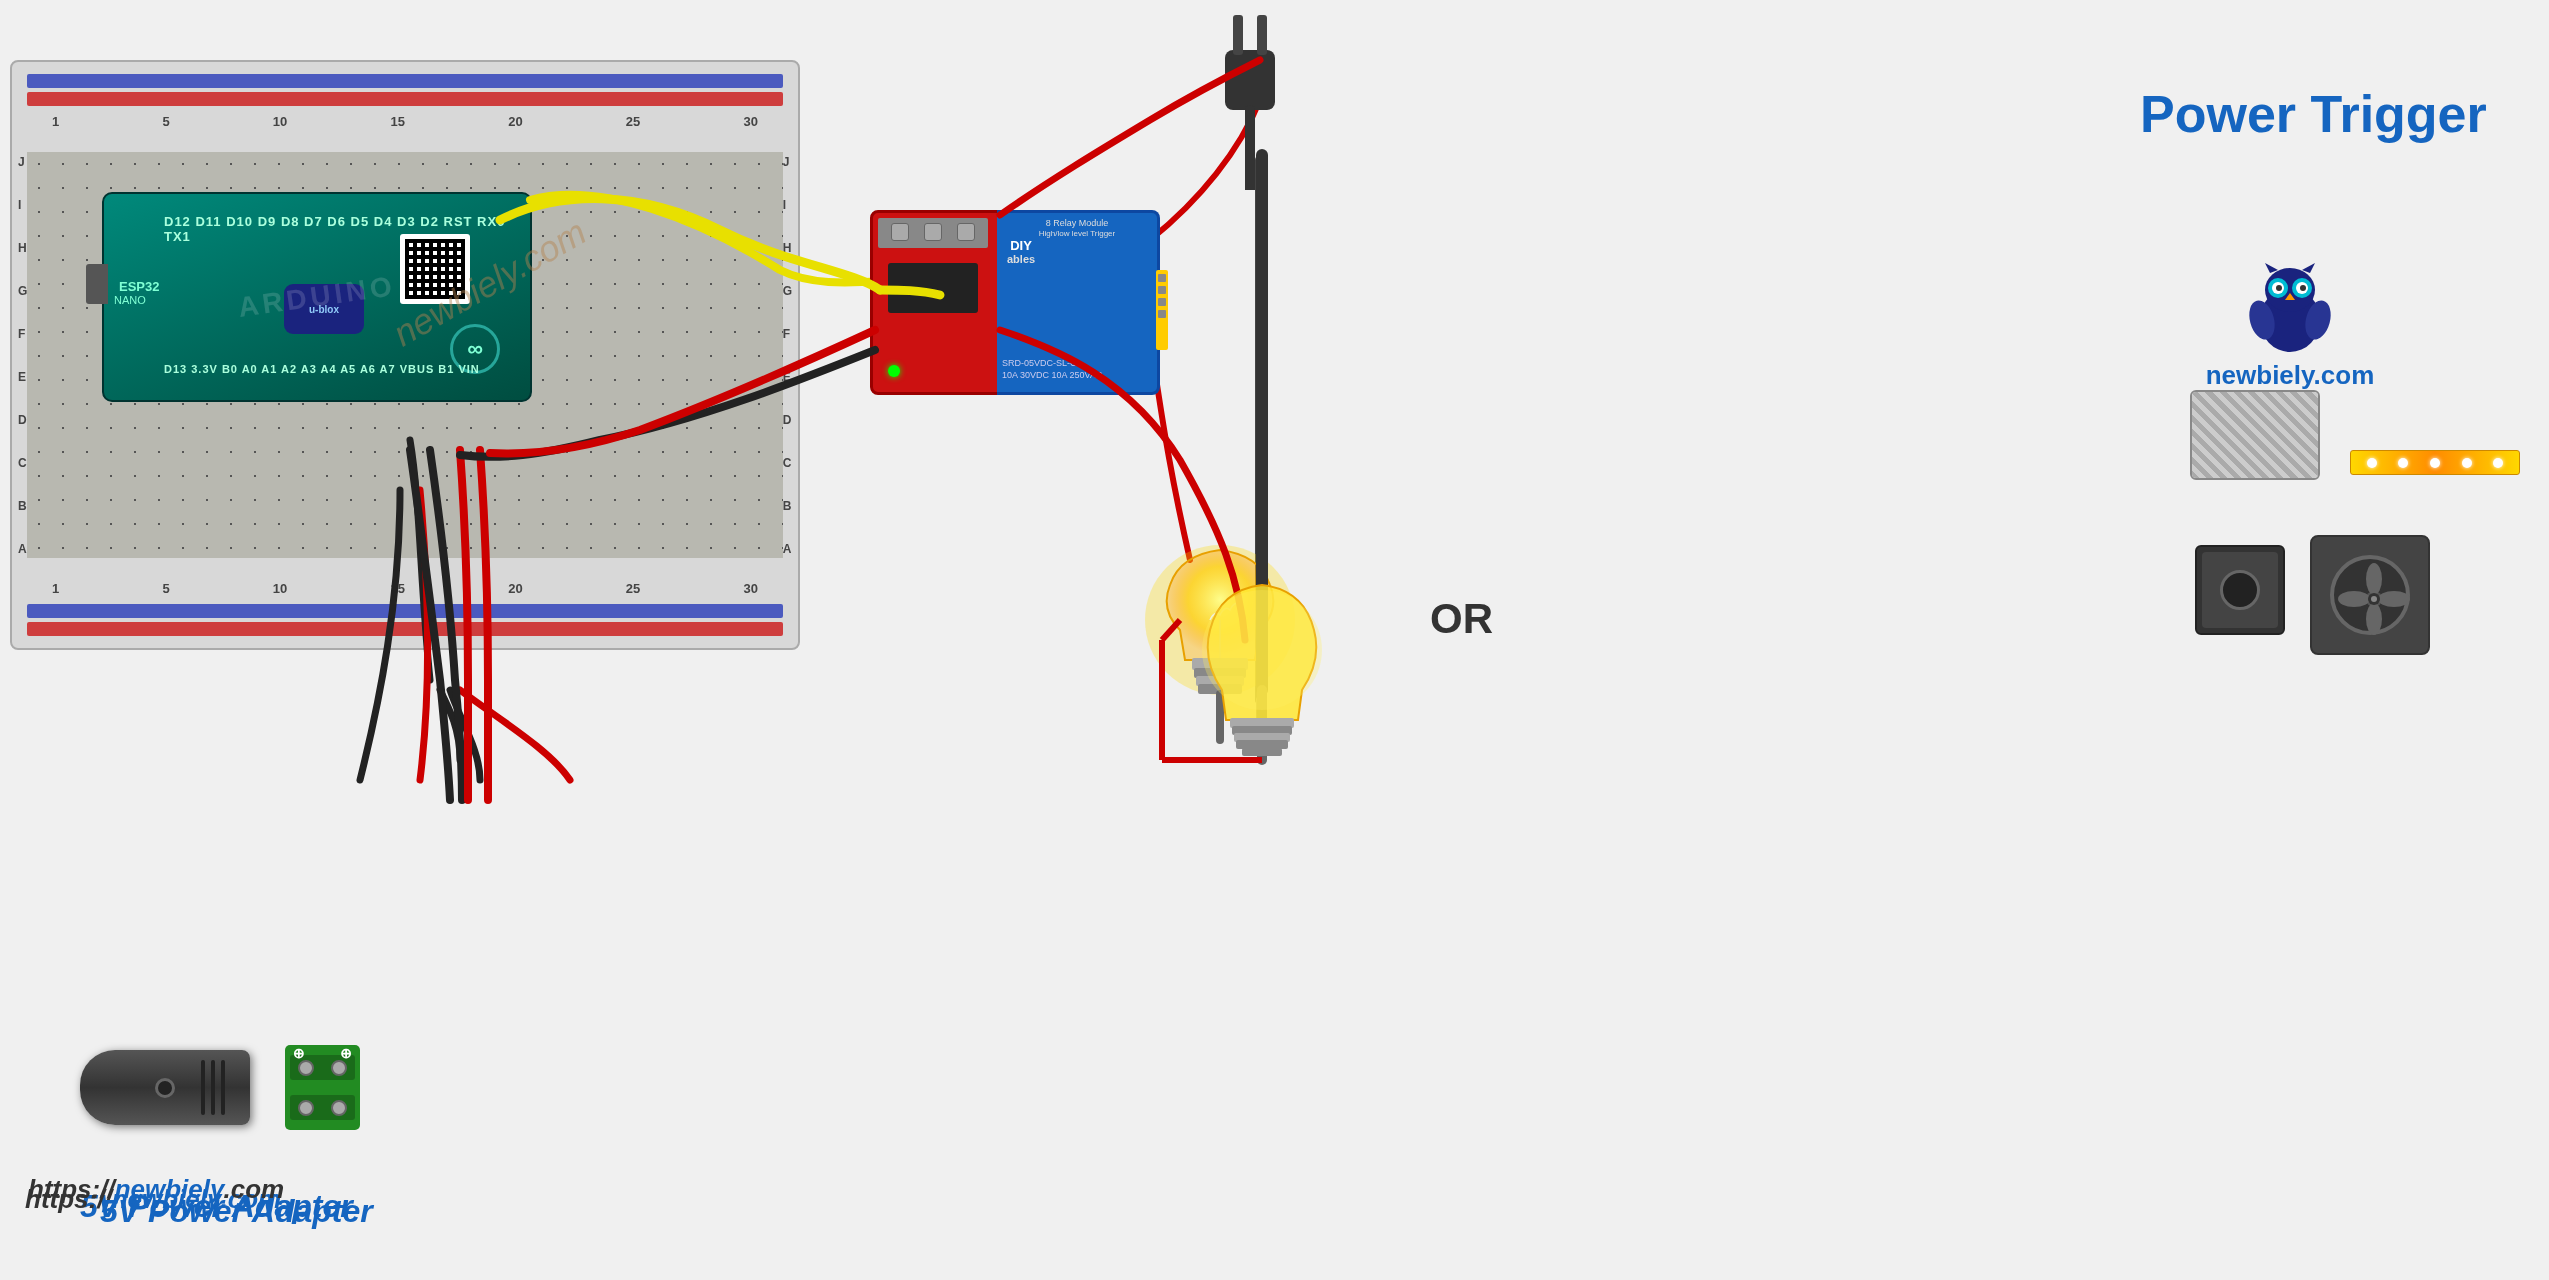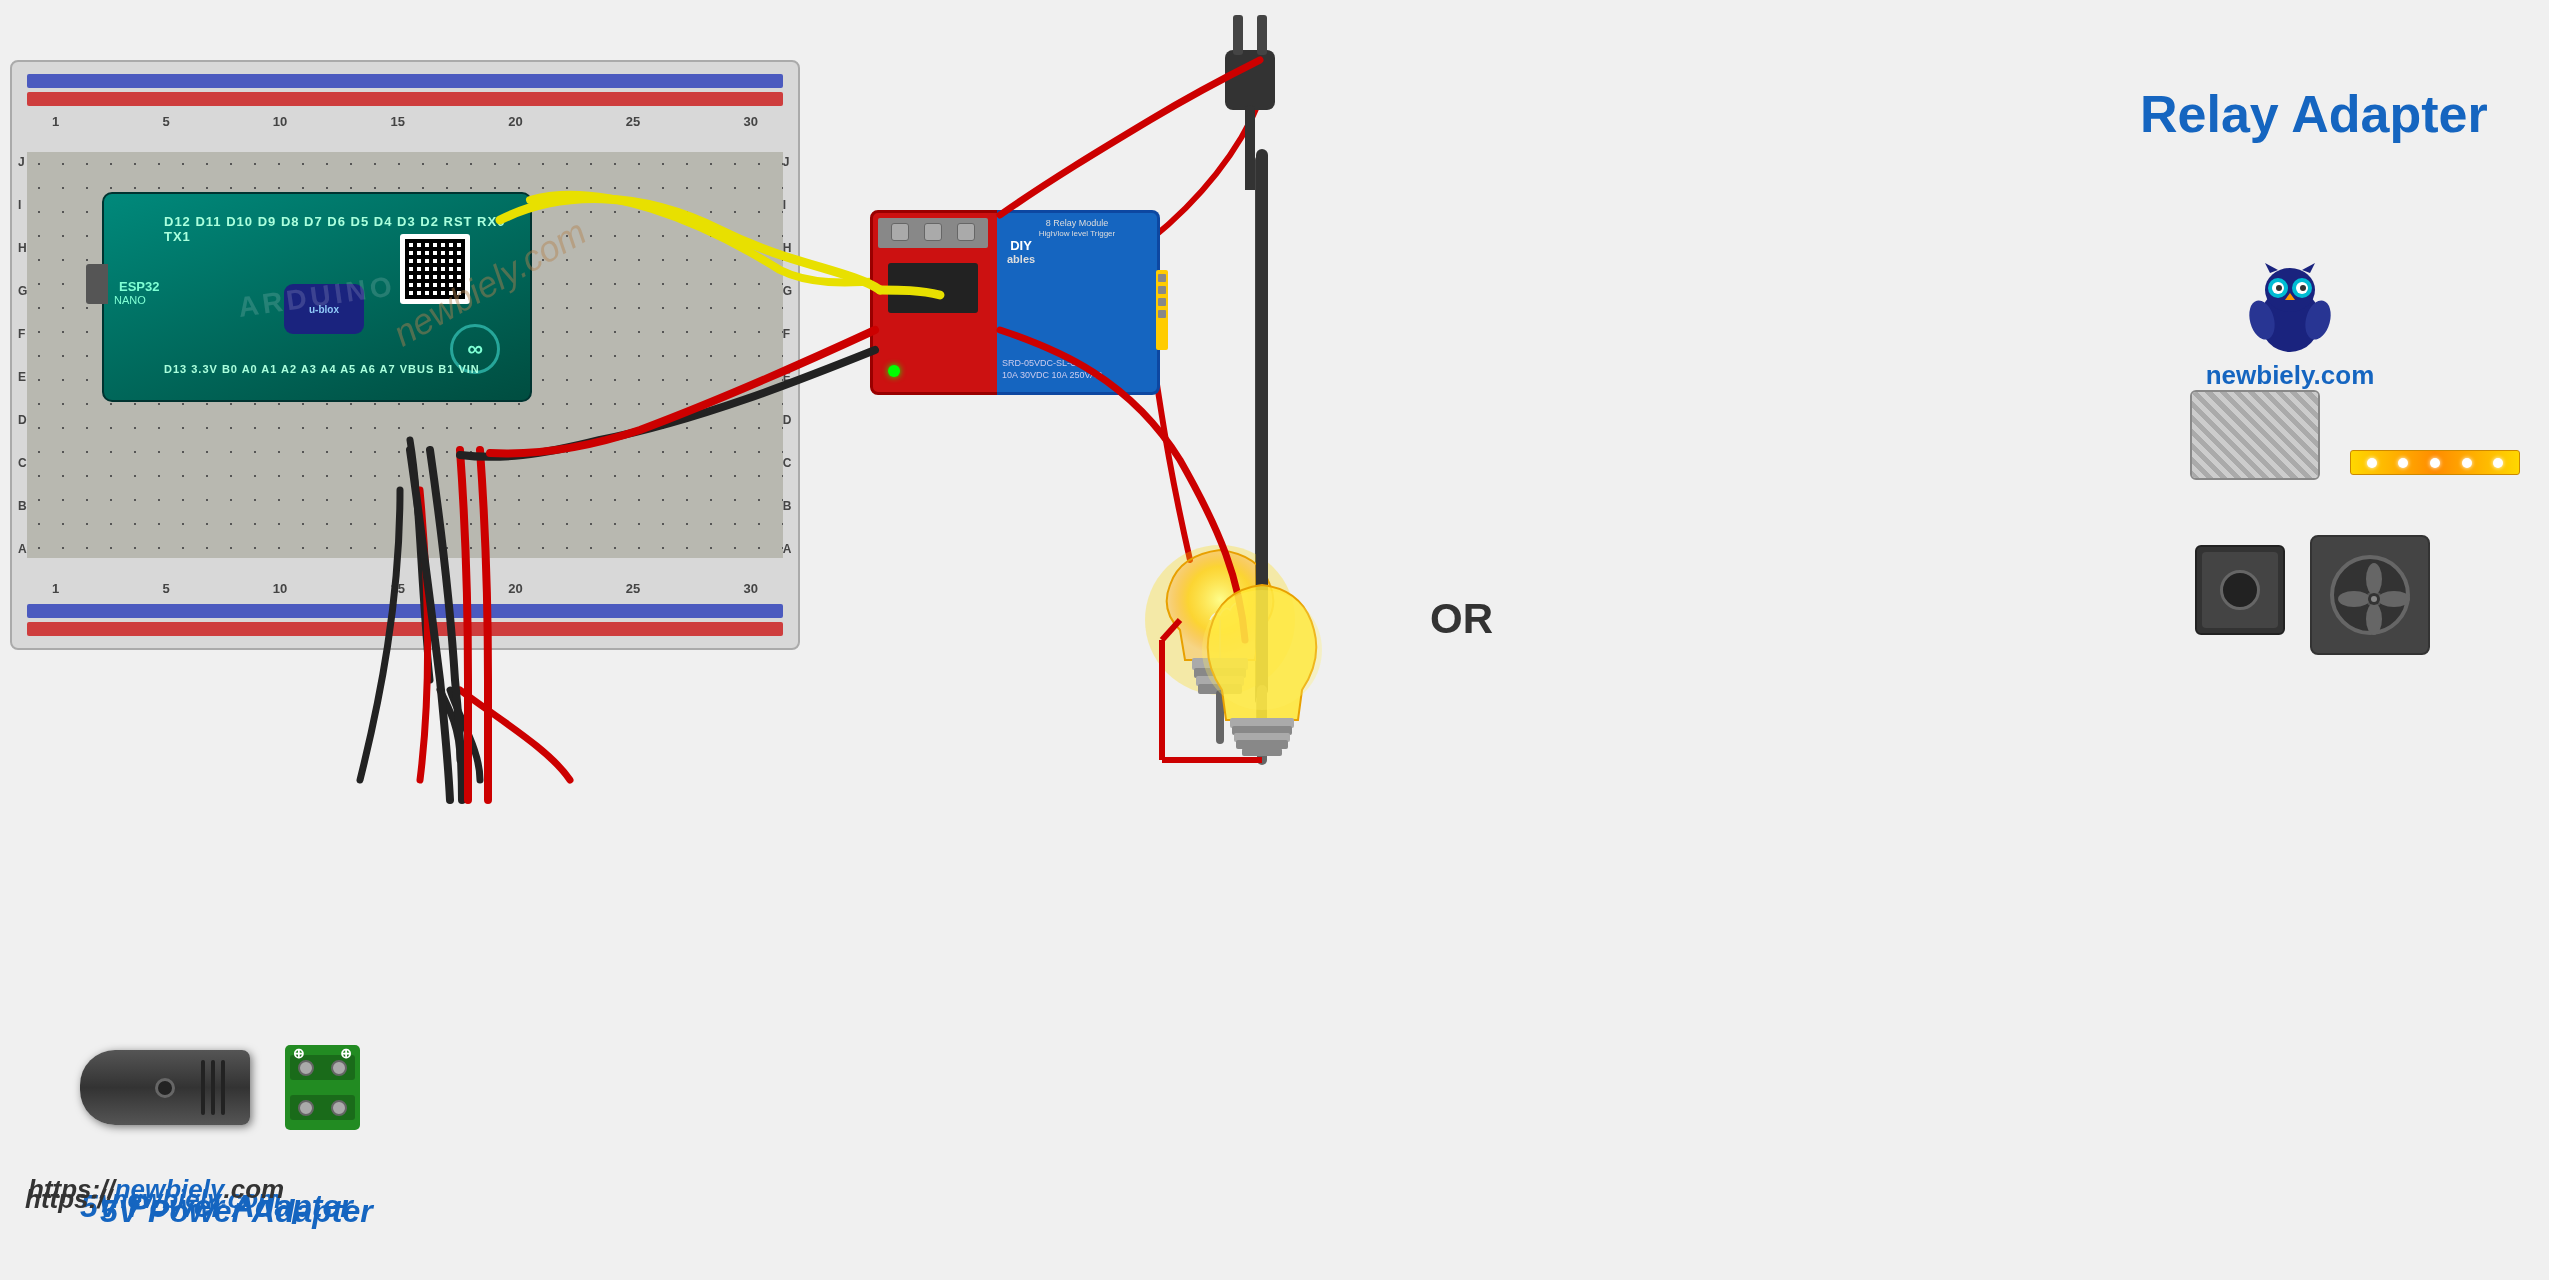--- a/index.html
+++ b/index.html
@@ -258,21 +258,21 @@
 
       <rect x="25" y="40" width="50" height="60" rx="8" fill="#333"></rect>
 
       <rect x="33" y="5" width="10" height="40" rx="3" fill="#444"></rect>
       <rect x="57" y="5" width="10" height="40" rx="3" fill="#444"></rect>
 
       <line x1="50" y1="100" x2="50" y2="180" stroke="#333" stroke-width="10" stroke-linecap="round"></line>
     </svg>
   </div>
 
-  <div style="position:absolute;top:84px;left:2140px;color:#1565c0;font-size:52px;font-weight:bold;">Relay Adapter</div>
+  <div style="position:absolute;top:84px;left:2140px;color:#1565c0;font-size:52px;font-weight:bold;">Power Trigger</div>
 
   <div style="position:absolute;top:530px;left:1140px;">
     <svg width="160" height="220" viewBox="0 0 160 220" xmlns="http://www.w3.org/2000/svg">
 
       <radialGradient id="glowGrad" cx="50%" cy="45%" r="50%">
         <stop offset="0%" stop-color="#ffff88" stop-opacity="0.9"></stop>
         <stop offset="60%" stop-color="#ffcc00" stop-opacity="0.7"></stop>
         <stop offset="100%" stop-color="#ff8800" stop-opacity="0.2"></stop>
       </radialGradient>
 

